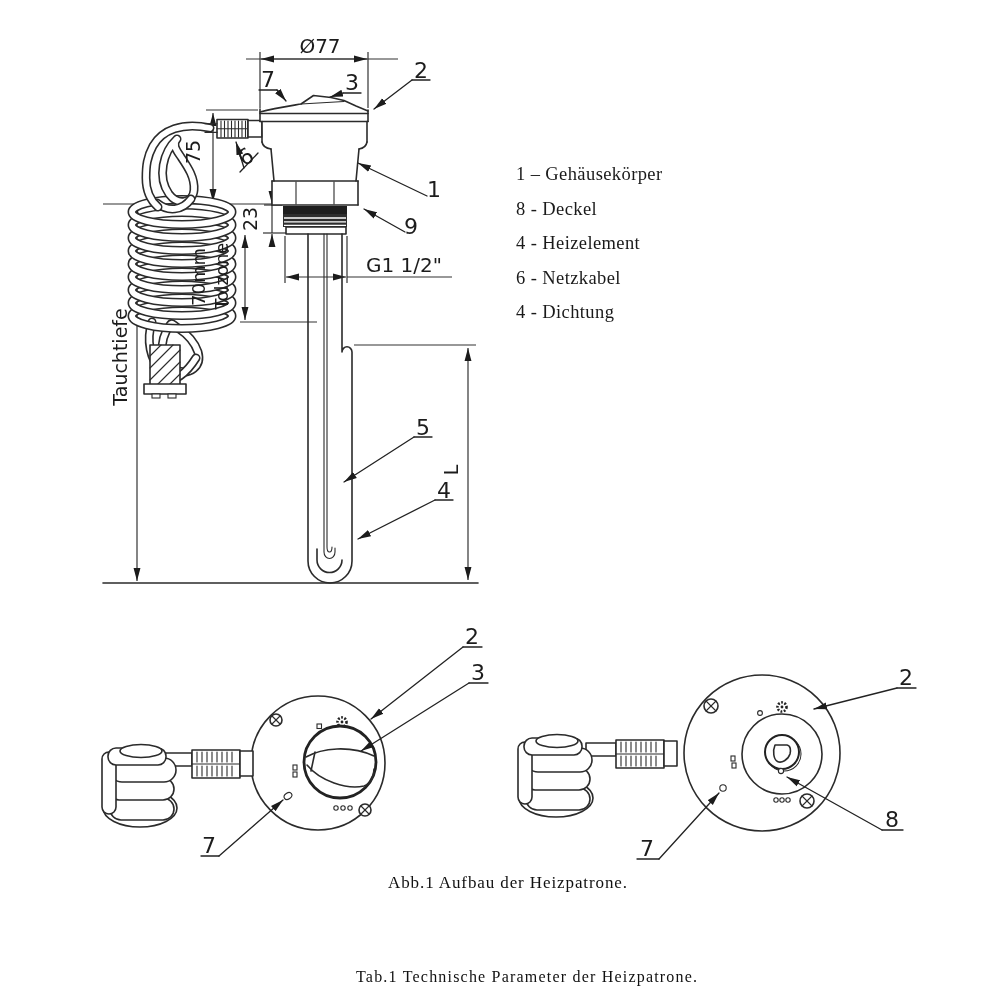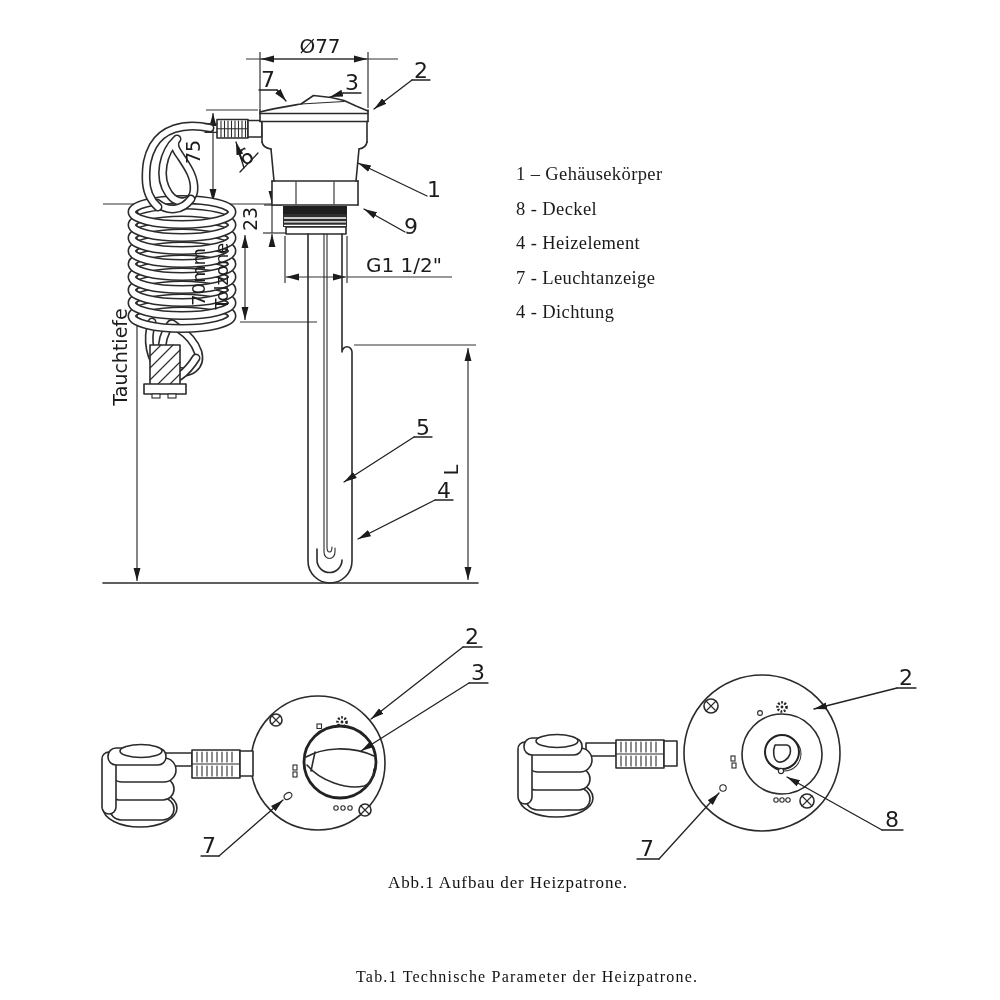--- a/index.html
+++ b/index.html
@@ -407,20 +407,20 @@
       <line class="ldr" x1="659" y1="859" x2="719" y2="793" marker-end="url(#arw)"></line>
       <text class="num" x="647" y="856">7</text>
     </g>
   </g>
 </svg>
 
   <div class="legend">
     <div>1 – Gehäusekörper</div>
     <div>8 - Deckel</div>
     <div>4 - Heizelement</div>
-    <div>7 - Leuchtanzeige</div>
+    <div>6 - Netzkabel</div>
     <div>4 - Dichtung</div>
   </div>
 
   <div id="cap-abb" class="cap">Abb.1 Aufbau der Heizpatrone.</div>
   <div id="cap-tab" class="cap">Tab.1 Technische Parameter der Heizpatrone.</div>
 
 </div>
 
 </body></html>

